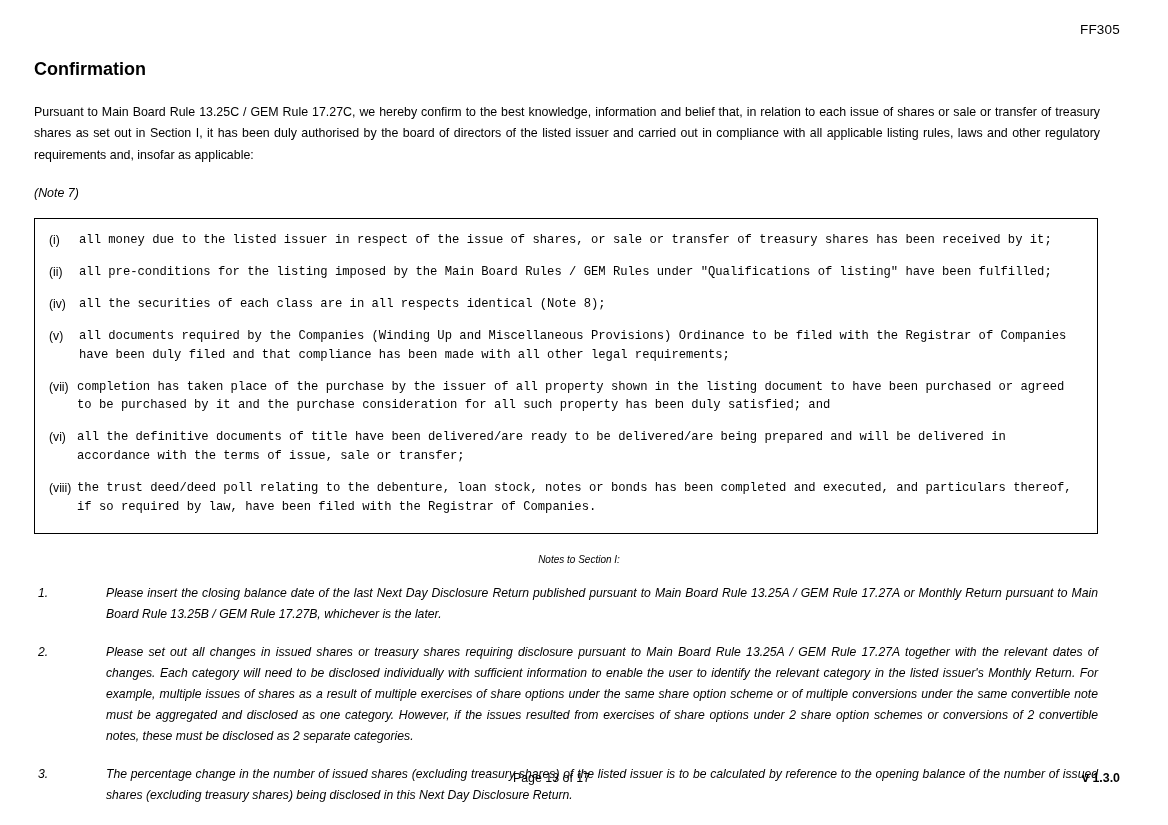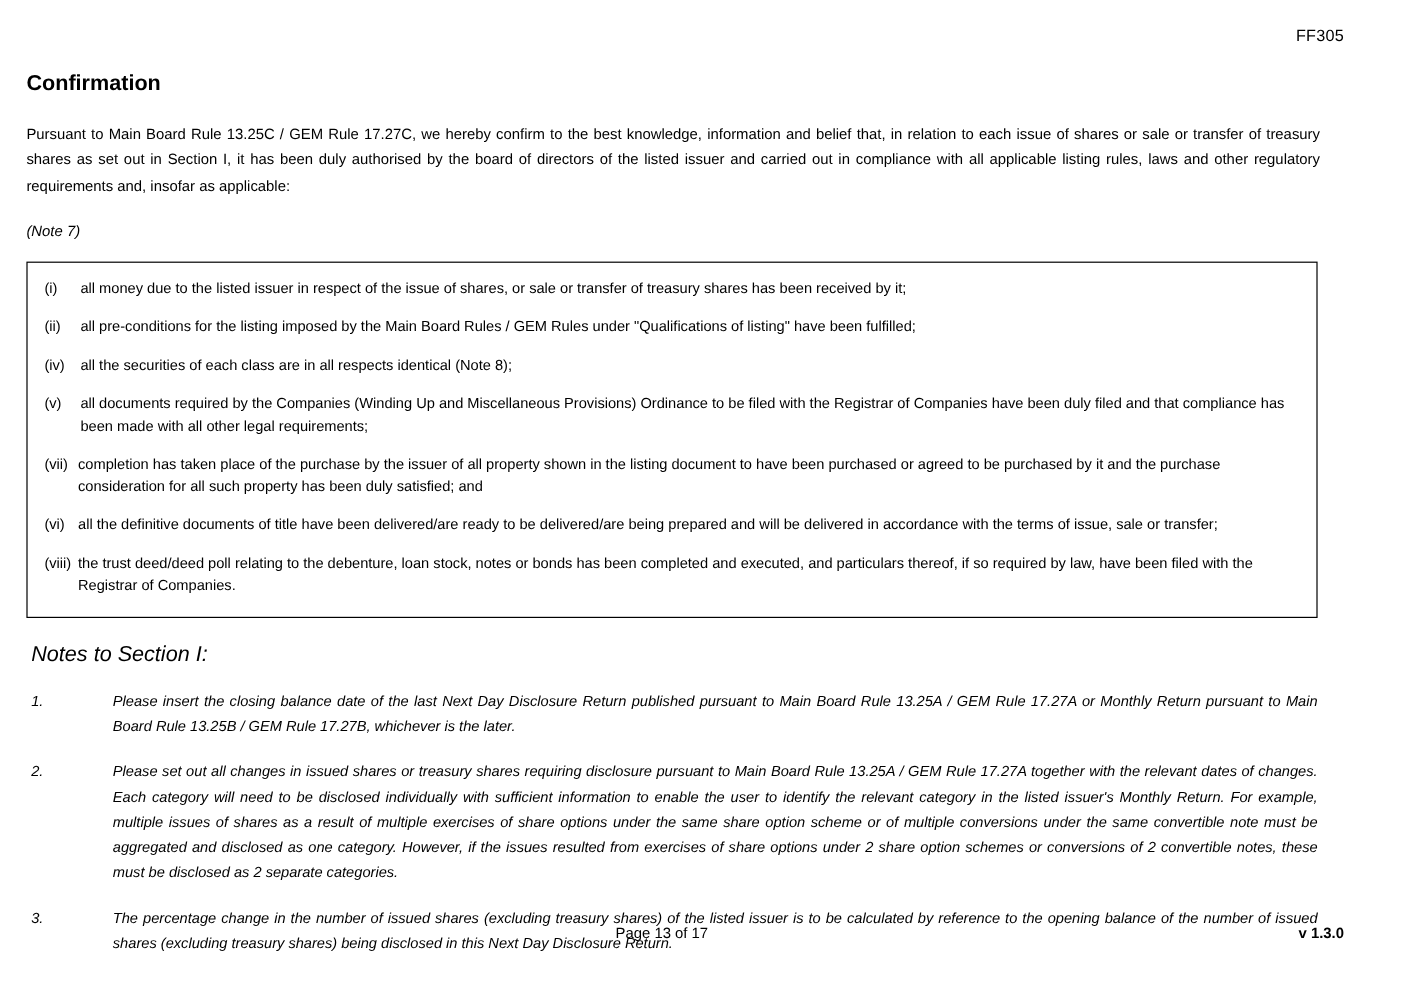--- a/index.html
+++ b/index.html
@@ -13,21 +13,21 @@
     font-family: "Liberation Sans", sans-serif;
     color: #000000;
     position: relative;
     overflow: hidden;
   }
   .page {
     position: relative;
     width: 1168px;
     height: 825px;
     box-sizing: border-box;
-    padding: 22px 48px 0 20px;
+    padding: 22px 48px 0 32px;
   }
   .form-code {
     text-align: right;
     font-size: 13.5px;
     margin: 0 0 22px 0;
     letter-spacing: 0.2px;
   }
   .section-title {
     font-size: 18px;
     font-weight: bold;
@@ -59,26 +59,28 @@
   .clause:last-child { margin-bottom: 2px; }
   .clause .num {
     flex: 0 0 auto;
     width: 34px;
     padding-left: 4px;
     box-sizing: border-box;
   }
   .clause .txt {
     flex: 1 1 auto;
     text-align: left;
+    font-family: Liberation Mono, monospace;
   }
   .clause.wide .num { width: 32px; }
   .notes-head {
-    font-size: 18px;
+    font-size: 10px;
     font-style: italic;
     margin: 20px 0 18px 6px;
+    text-align: center;
   }
   .note {
     display: flex;
     font-size: 12.2px;
     font-style: italic;
     line-height: 1.72;
     text-align: justify;
     margin: 0 22px 17px 6px;
   }
   .note .n-num {

